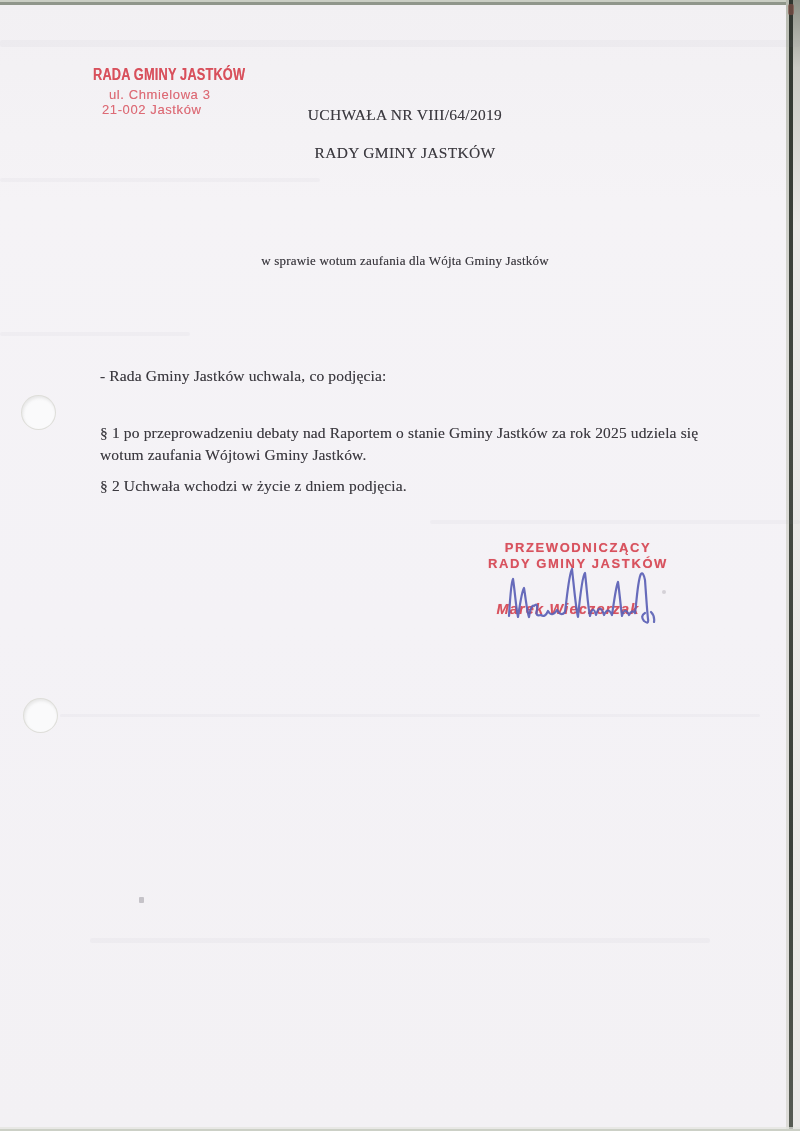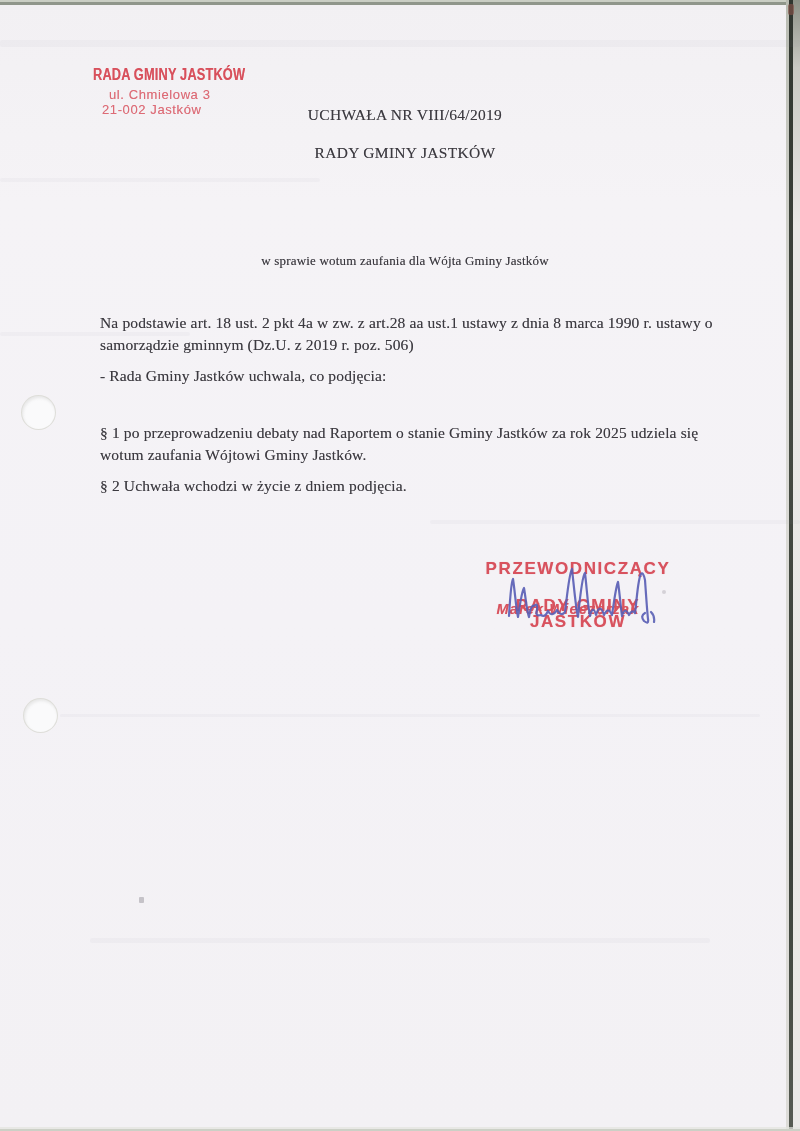--- a/index.html
+++ b/index.html
@@ -64,23 +64,23 @@
 
   
   .bodytext { position:absolute; left:100px; width:645px; font-size:15.5px; line-height:22px; letter-spacing:.15px; }
   .legal   { top:312px; }
   .intro   { top:365px; }
   .sec1    { top:422px; }
   .sec2    { top:475px; }
 
   
   .sig-block { position:absolute; left:468px; top:540px; width:220px; }
-  .sig-role { font-family:"Liberation Sans", sans-serif; font-weight:bold; font-size:17px;
+  .sig-role { font-family:"Liberation Sans", sans-serif; font-weight:bold; font-size:13px;
     color:#d8525e; letter-spacing:1.6px; text-align:center; line-height:16px;
-    text-shadow:0 0 .7px rgba(216,82,94,.55);margin-top:21px; }
+    text-shadow:0 0 .7px rgba(216,82,94,.55); }
   .sig-scrawl { position:absolute; left:36px; top:22px; width:152px; height:62px; z-index:2; }
   .sig-name { position:absolute; left:0; top:61px; width:200px; text-align:center;
     font-family:"Liberation Sans", sans-serif; font-weight:bold; font-style:italic;
     font-size:14.5px; color:#d8525e; letter-spacing:1.2px;
     text-shadow:0 0 .7px rgba(216,82,94,.5); }
 </style>
 </head>
 <body>
 
 <div class="scan">
@@ -113,21 +113,20 @@
     <div class="l3">21-002 Jastków</div>
   </div>
 
   <div class="heading ink">
     <div>UCHWAŁA NR VIII/64/2019</div>
     <div>RADY GMINY JASTKÓW</div>
   </div>
 
   <div class="subject ink">w sprawie wotum zaufania dla Wójta Gminy Jastków</div>
 
-  <div class="bodytext legal ink">Na podstawie art. 18 ust. 2 pkt 4a w zw. z art.28 aa ust.1 ustawy z dnia 8 marca 1990 r. ustawy o samorządzie gminnym (Dz.U. z 2019 r. poz. 506)</div>
   <div class="bodytext intro ink">- Rada Gminy Jastków uchwala, co podjęcia:</div>
   <div class="bodytext sec1 ink">§ 1 po przeprowadzeniu debaty nad Raportem o stanie Gminy Jastków za rok 2025 udziela się wotum zaufania Wójtowi Gminy Jastków.</div>
   <div class="bodytext sec2 ink">§ 2 Uchwała wchodzi w życie z dniem podjęcia.</div>
 
   <div class="sig-block">
     <div class="sig-role">PRZEWODNICZĄCY</div>
     <div class="sig-role">RADY GMINY JASTKÓW</div>
     <svg class="sig-scrawl" viewBox="0 0 152 62" fill="none" xmlns="http://www.w3.org/2000/svg">
       <path d="M5,54 C6,38 7,20 9,17 C11,30 12,46 14,55 C16,42 18,28 20,26 C22,38 23,50 25,55
                Q27,42 30,44 Q34,40 33,48 Q31,55 37,53 Q41,56 44,49 Q48,56 53,48 Q57,55 61,50

